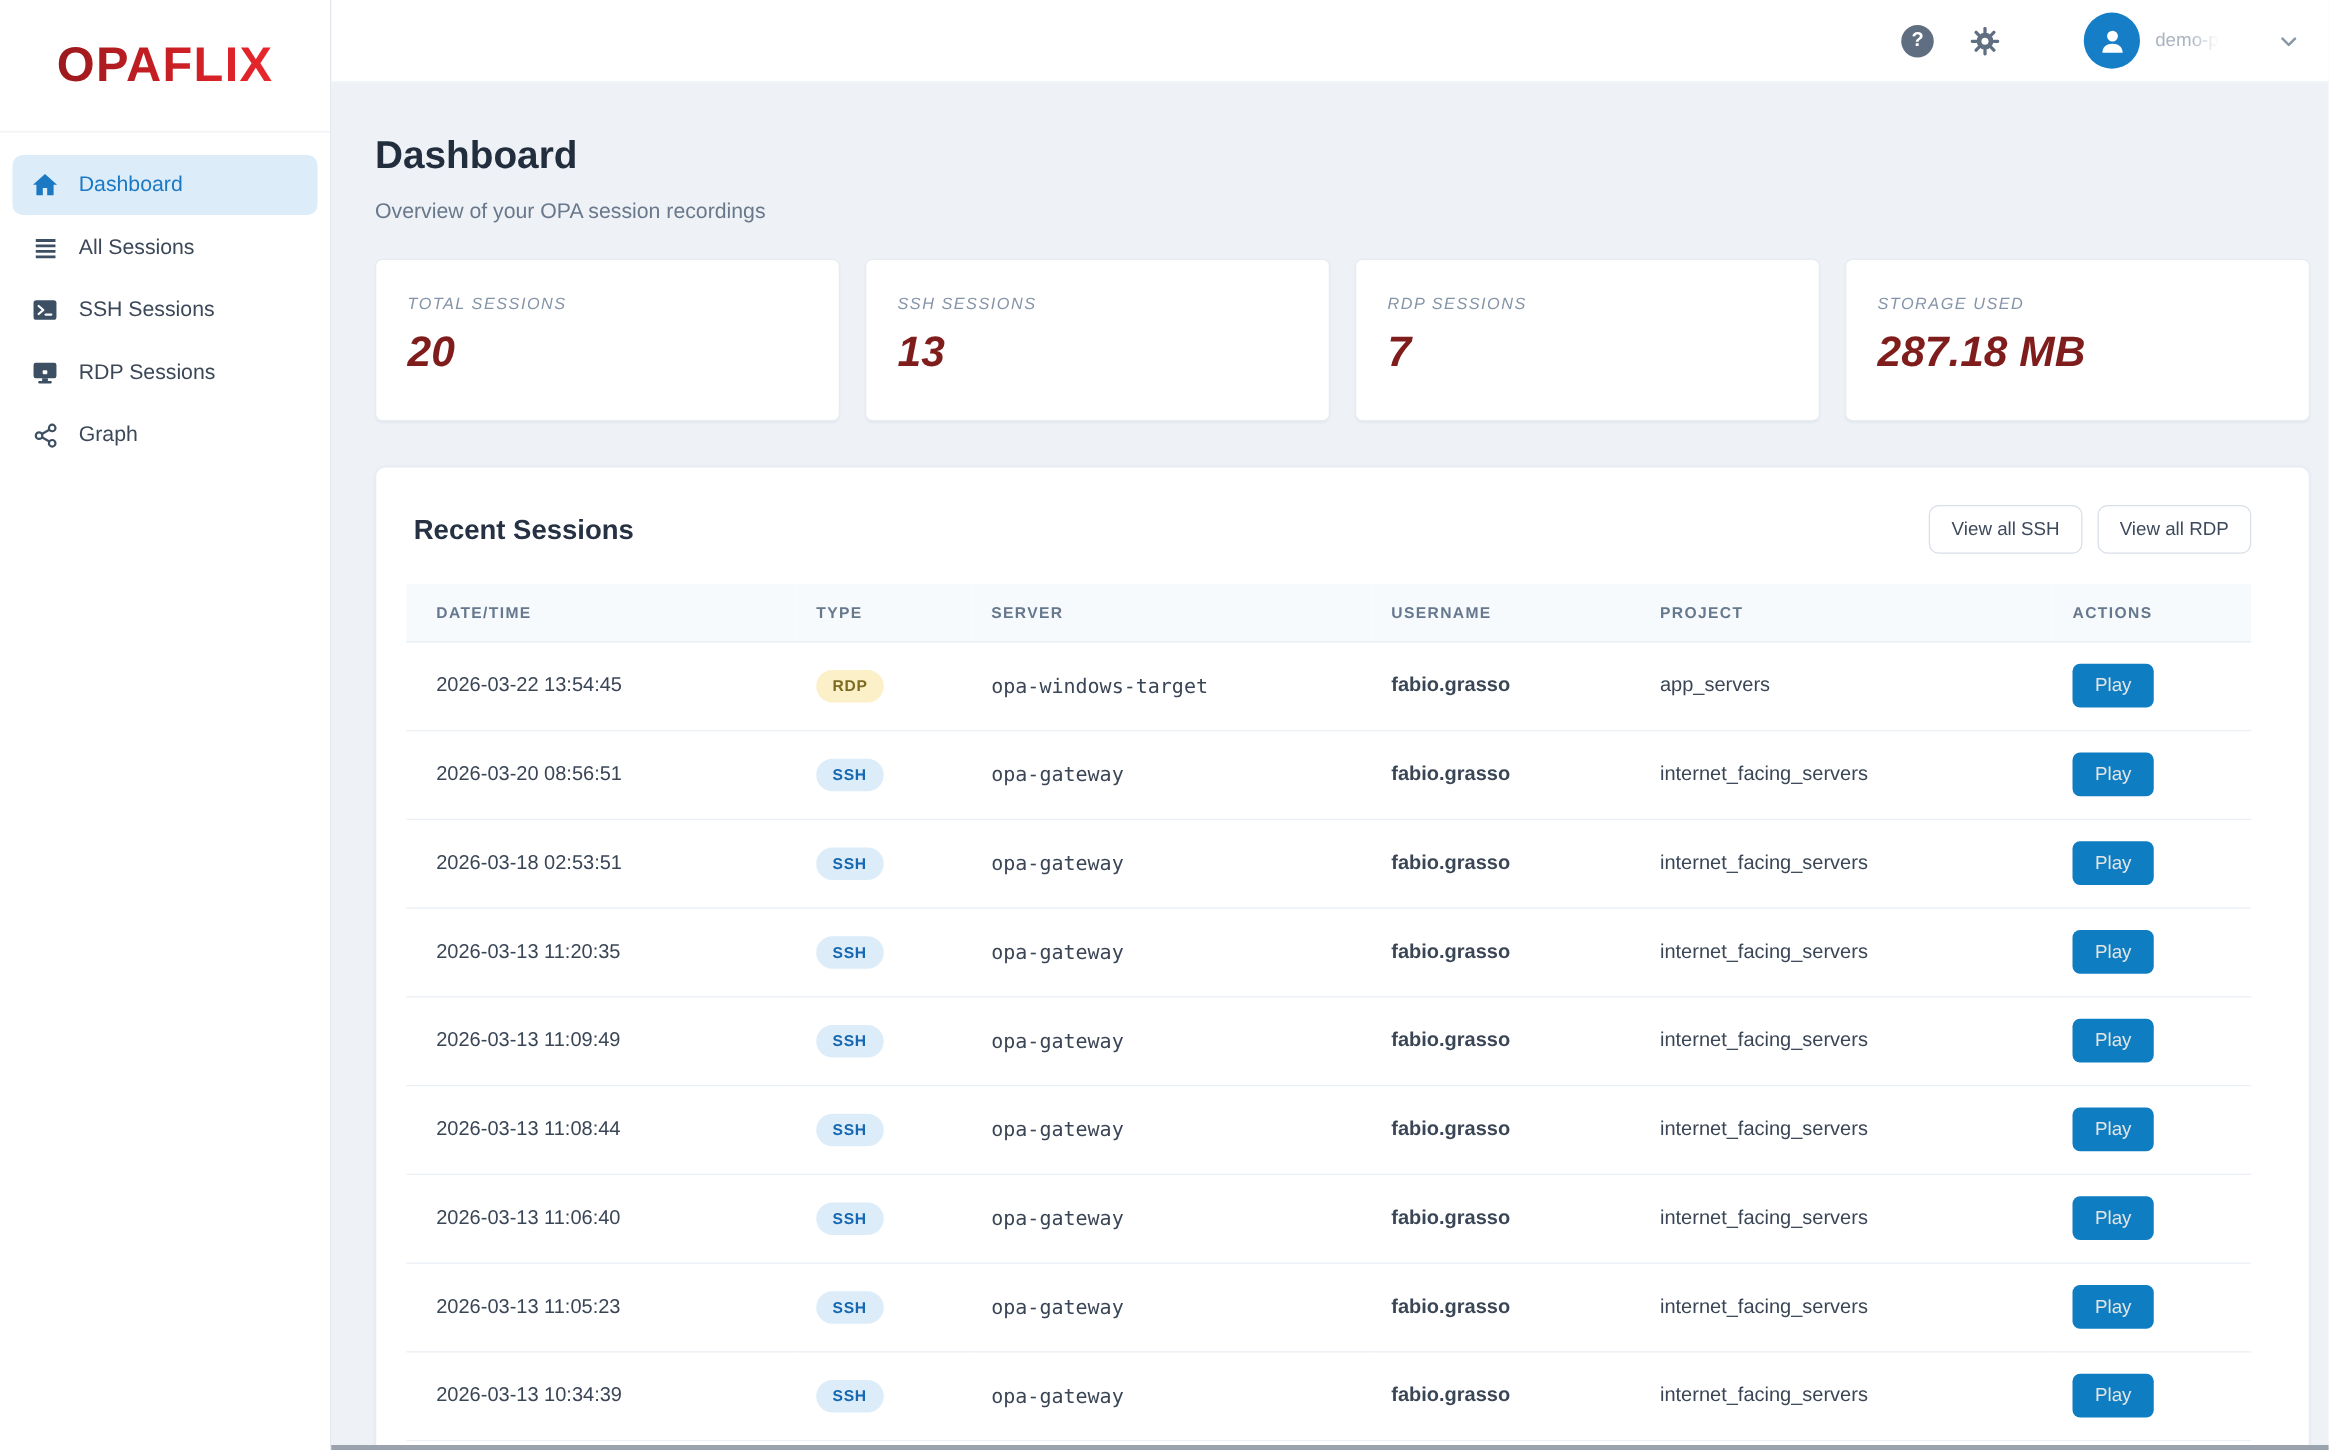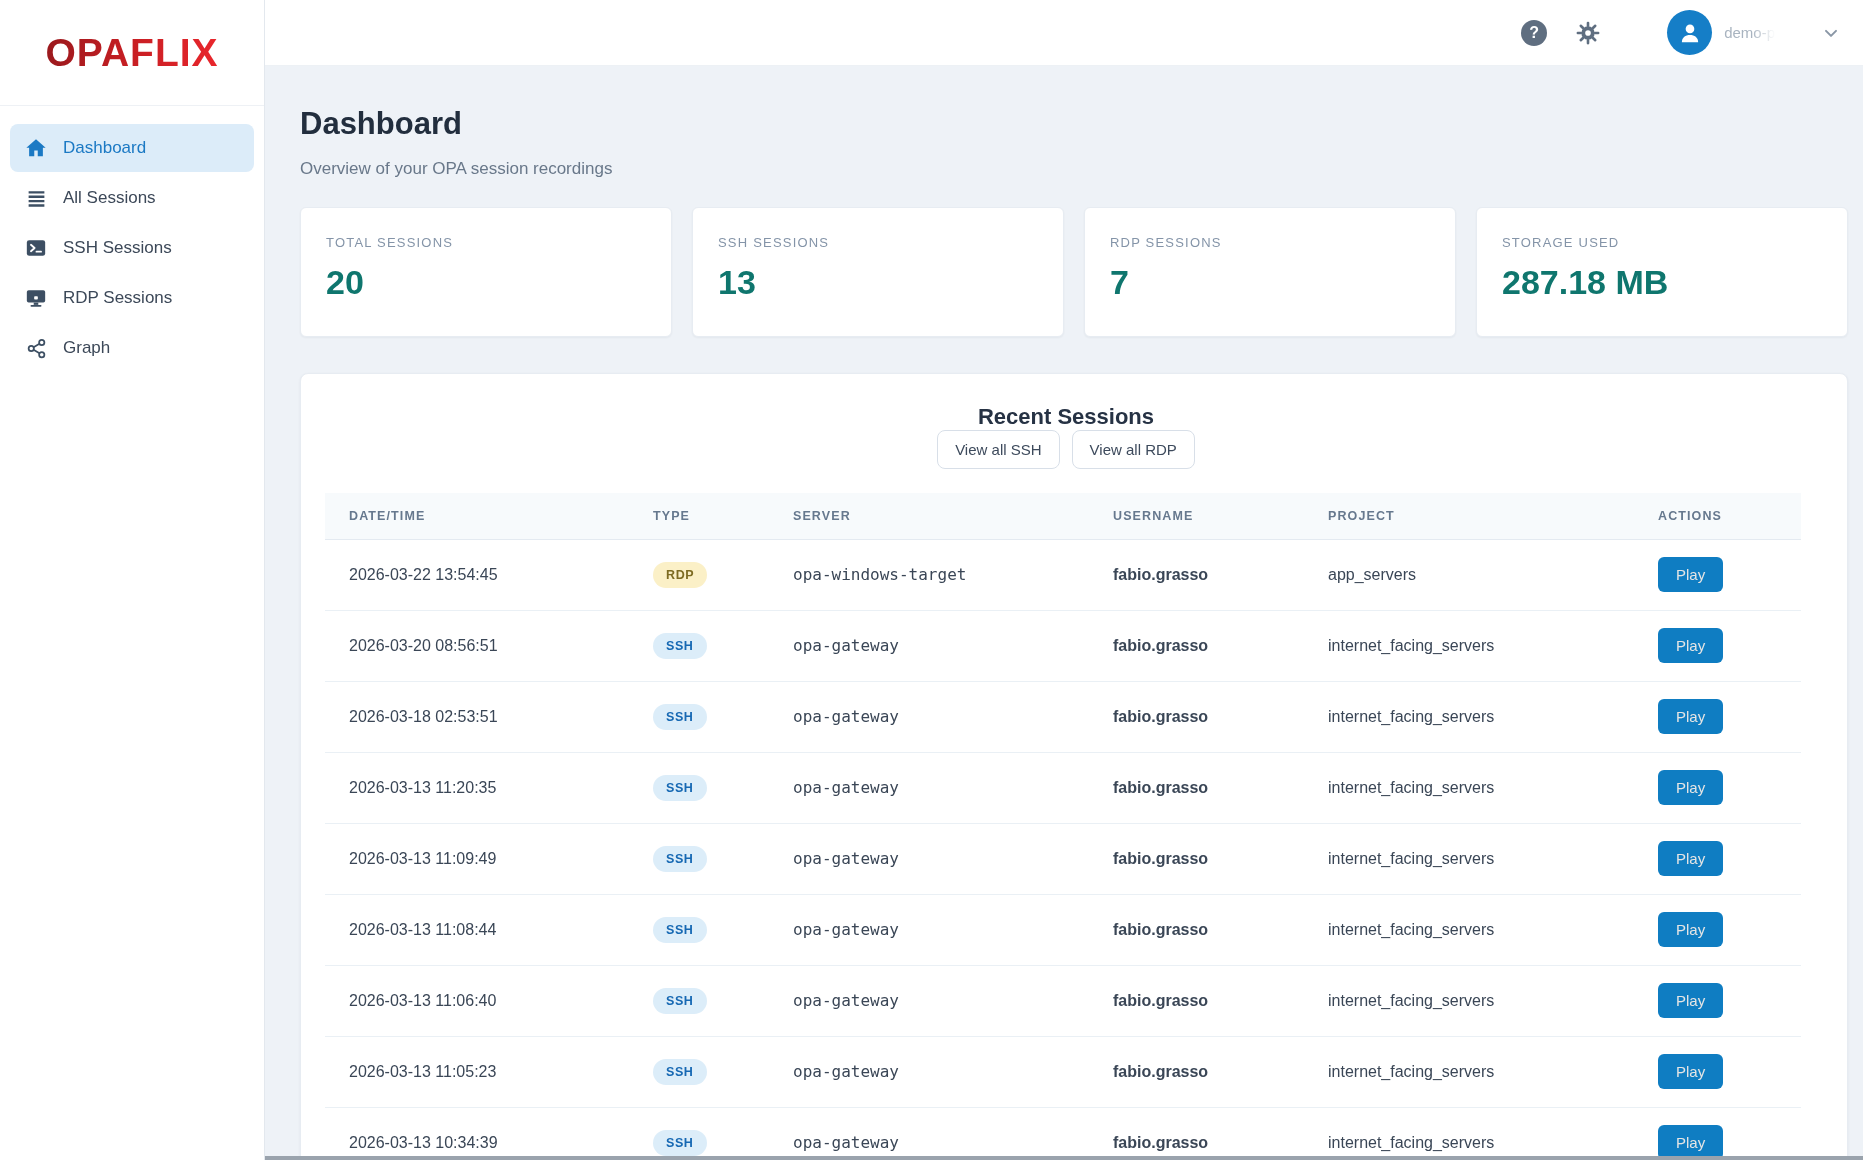--- a/index.html
+++ b/index.html
@@ -61,39 +61,38 @@
             mask-image:linear-gradient(90deg,#000 55%,transparent 100%);
   }
   .chevron { display:flex; color:#8a97a6; cursor:pointer; }
 
   
   .content { padding:0 15px 0 35px; }
   .page-title { margin-top:40px; font-size:31px; font-weight:700; color:#222e3e; }
   .page-subtitle { margin-top:17px; font-size:17px; color:#68County76;} 
   .page-subtitle { margin-top:17px; font-size:17px; color:#69788a; }
 
-  .stats { display:flex; gap:20px; margin-top:28px; }
+  .stats { display:flex; gap:20px; margin-top:28px;font-style:italic; }
   .stat-card {
     flex:1; height:130px; background:#fff; border:1px solid #e7ecf2; border-radius:6px;
     box-shadow:0 1px 2px rgba(16,42,67,.05);
     padding:27px 25px;
   }
   .stat-label { font-size:13px; font-weight:500; letter-spacing:1.2px; color:#8494a8; text-transform:uppercase; }
-  .stat-value { margin-top:13px; font-size:34px; font-weight:700; color:#0f766e; }
+  .stat-value { margin-top:13px; font-size:34px; font-weight:700; color:#7f1d1d; }
 
   
   .panel {
     margin-top:36px; background:#fff; border:1px solid #e7ecf2; border-radius:8px;
     box-shadow:0 1px 3px rgba(16,42,67,.06);
     height:900px; overflow:hidden;
   }
   .panel-head {
     display:flex; align-items:center; justify-content:space-between;
     padding:30px 46px 24px 30px;
-    flex-direction:column;
   }
   .panel-title { font-size:22px; font-weight:700; color:#263244; }
   .head-actions { display:flex; gap:12px; }
   .ghost-btn {
     background:#fff; border:1px solid #d8dfe8; border-radius:8px;
     font-size:15px; font-weight:500; color:#3d4a5c;
     padding:10px 17px; cursor:pointer; font-family:inherit;
   }
 
   table.sessions {

